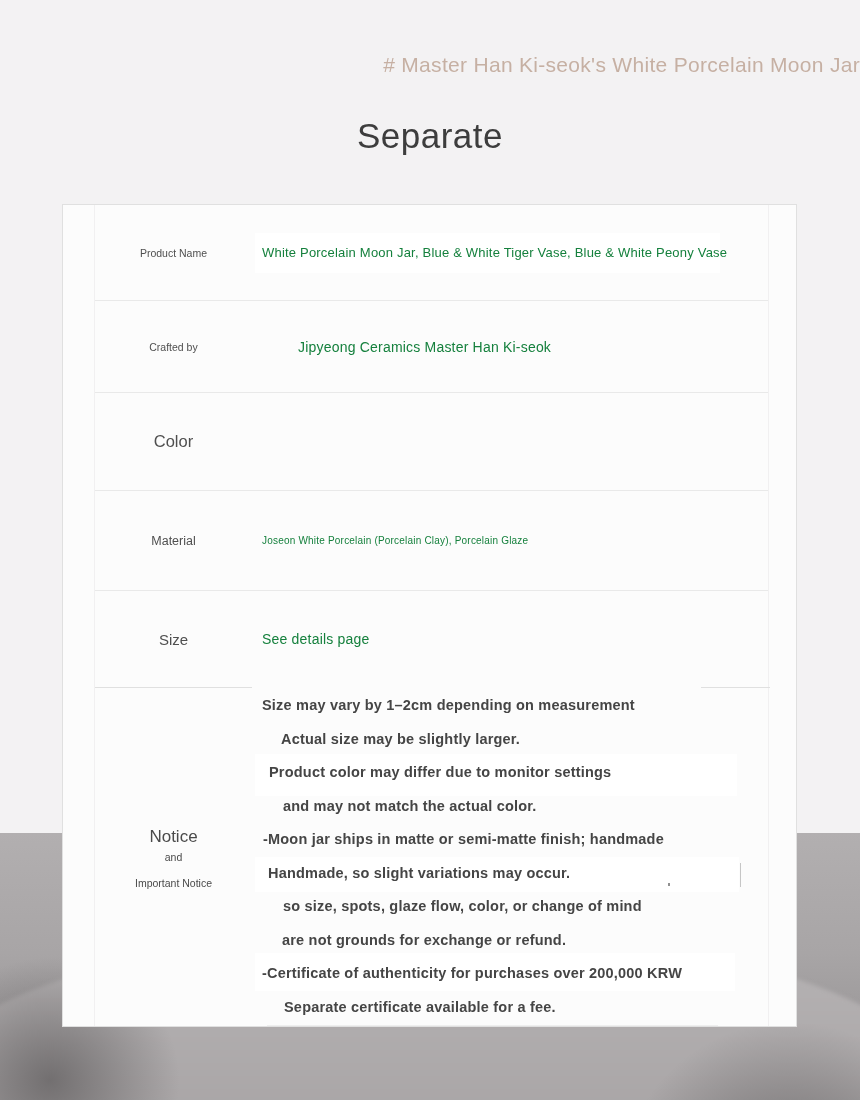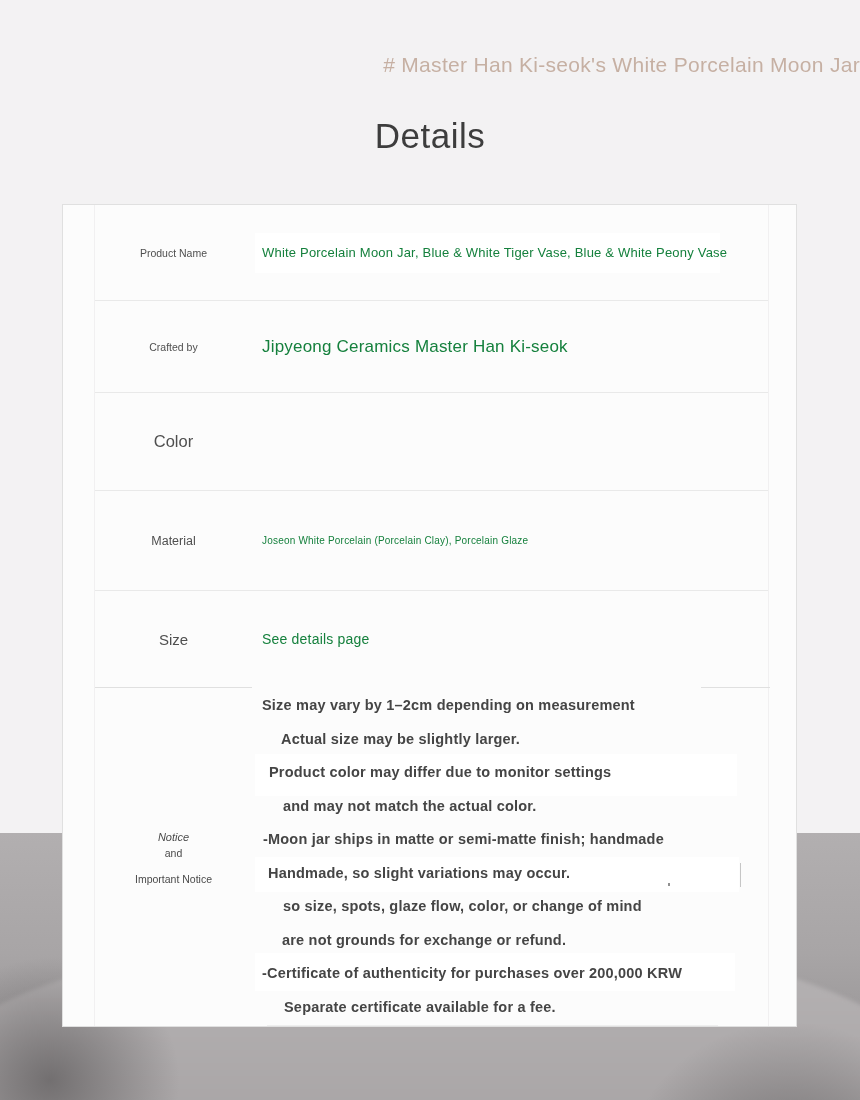--- a/index.html
+++ b/index.html
@@ -23,40 +23,40 @@
   .vignette-right{position:absolute;right:-170px;top:120px;width:480px;height:460px;border-radius:50%;
     background:radial-gradient(closest-side,rgba(100,97,98,.85),rgba(100,97,98,0) 70%);}
 
   
   .card{position:absolute;left:62px;top:204px;width:735px;height:823px;box-sizing:border-box;
     background:#fcfcfc;border:1px solid #e0e0e0;z-index:2;}
   .dtable{position:absolute;left:31px;top:0;width:675px;height:100%;box-sizing:border-box;
     border-left:1px solid #f1f0f1;border-right:1px solid #f1f0f1;}
   .row{position:relative;display:flex;box-sizing:border-box;}
   .row.bordered{border-bottom:1px solid #e9e9e9;}
-  .r1{height:96px;} .r2{height:92px;} .r3{height:98px;} .r4{height:100px;} .r5{height:96px;} .r6{height:341px;}
+  .r1{height:96px;} .r2{height:92px;gap:36px;} .r3{height:98px;} .r4{height:100px;} .r5{height:96px;} .r6{height:341px;}
   .lab{width:157px;display:flex;align-items:center;justify-content:center;color:#4f4f4f;
     position:relative;z-index:1;text-align:right;}
   .r1 .lab,.r2 .lab{font-size:10.5px;}
   .r3 .lab{font-size:16.5px;}
   .r4 .lab{font-size:12.5px;}
   .r5 .lab{font-size:15px;}
   .val{flex:1;display:flex;align-items:center;padding-left:10px;color:#15803d;
     position:relative;z-index:1;letter-spacing:.2px;}
-  .r1 .val{font-size:13px;} .r2 .val{font-size:17px;} .r3 .val{font-size:13px;}
+  .r1 .val{font-size:13px;} .r2 .val{font-size:14px;} .r3 .val{font-size:13px;}
   .r4 .val{font-size:10px;} .r5 .val{font-size:14px;}
 
   
   .seg{position:absolute;bottom:-1px;height:1px;background:#e0e0e0;}
   .seg-a{left:0;width:157px;} .seg-b{left:606px;width:69px;}
 
   
   .lab-notice{width:157px;display:flex;flex-direction:column;align-items:center;justify-content:center;
     color:#4a4a4a;position:relative;z-index:1;text-align:center;}
-  .lab-notice .l1{font-size:11px;font-style:italic;}
+  .lab-notice .l1{font-size:17px;}
   .lab-notice .l2{font-size:10.5px;margin-top:4px;}
   .lab-notice .l3{font-size:10.5px;margin-top:14px;}
   .notice-lines{flex:1;padding:2px 0 0 10px;position:relative;z-index:1;font-weight:bold;}
   .nline{font-size:14.5px;line-height:33.5px;color:#454545;letter-spacing:.2px;white-space:pre;}
 
   
   .overlay{position:absolute;background:#fff;z-index:0;}
   .ov-r1{left:160px;top:28px;width:465px;height:40px;}
   .ov-n1{left:160px;top:67px;width:482px;height:42px;}
   .ov-n2{left:160px;top:170px;width:484px;height:35px;}
@@ -64,21 +64,21 @@
   .artifact-vline{position:absolute;left:645px;top:176px;width:1px;height:24px;background:#c6c6c6;z-index:1;}
   .artifact-dot{position:absolute;left:573px;top:196px;width:2px;height:3px;background:#909090;z-index:1;}
   .table-bottom-line{position:absolute;left:172px;bottom:2px;width:451px;height:1px;background:#efefef;}
 </style>
 </head>
 <body>
 
 <div class="page">
 
   <div class="page-title"># Master Han Ki-seok's White Porcelain Moon Jar</div>
-  <div class="details-heading">Details</div>
+  <div class="details-heading">Separate</div>
 
   <div class="photo-band">
     <div class="jar-dome"></div>
     <div class="vignette-left"></div>
     <div class="vignette-right"></div>
   </div>
 
   <div class="card">
     <div class="dtable">
 

